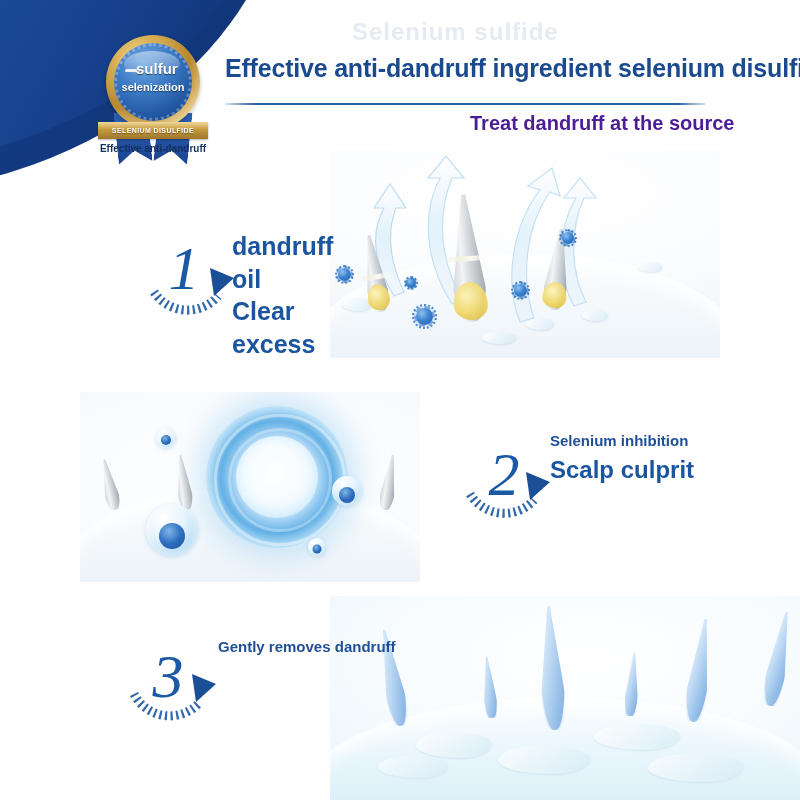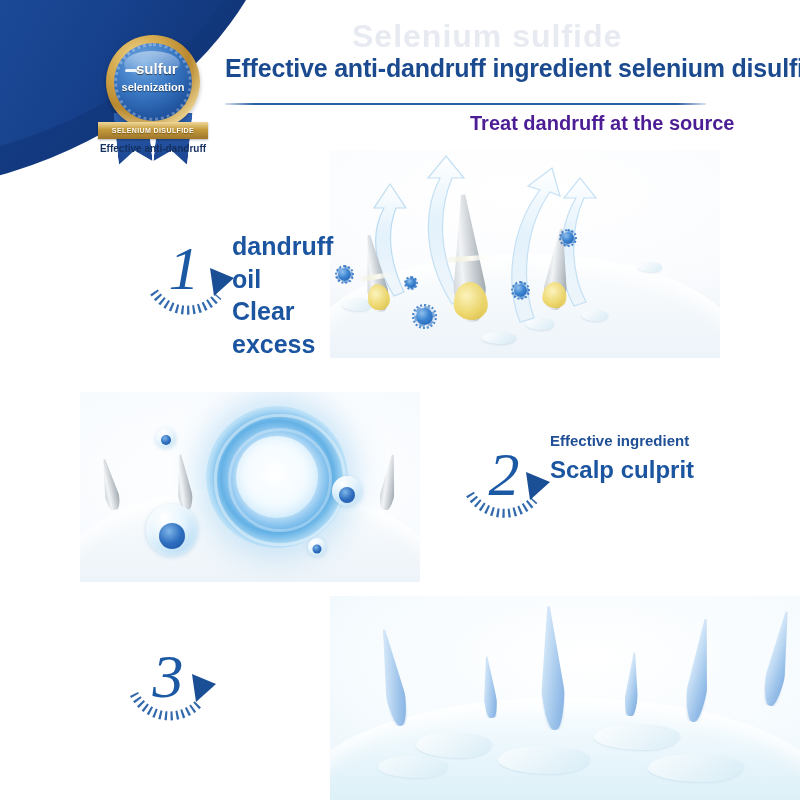--- a/index.html
+++ b/index.html
@@ -15,21 +15,21 @@
   .corner-swoosh{position:absolute;left:-120px;top:-150px;width:420px;height:330px;
     background:linear-gradient(135deg,#1d4f9e 0%,#143d86 45%,#0e2f6d 100%);
     border-bottom-right-radius:100% 100%;
     transform:rotate(-4deg);
   }
   .corner-swoosh-inner{position:absolute;left:-140px;top:-170px;width:430px;height:330px;
     background:linear-gradient(120deg,#2559ab 0%,#16408b 60%,#0d2d68 100%);
     border-bottom-right-radius:100% 100%;transform:rotate(-2deg);}
 
   
-  .watermark{position:absolute;left:352px;top:18px;font-size:32px;font-weight:bold;
+  .watermark{position:absolute;left:352px;top:18px;font-size:24px;font-weight:bold;
     letter-spacing:1px;color:#dfe4ec;opacity:.75;white-space:nowrap;
     font-family:"Liberation Sans",sans-serif;}
 
   
   .header-title{position:absolute;left:225px;top:54px;font-size:25px;font-weight:bold;
     color:#1b4a8f;letter-spacing:-.2px;white-space:nowrap;}
   .header-rule{position:absolute;left:225px;top:103px;width:481px;height:2px;
     background:linear-gradient(90deg,rgba(27,74,143,.15),#2a5fa5 6%,#2a5fa5 94%,rgba(27,74,143,.15));}
   .header-sub{position:absolute;left:470px;top:112px;font-size:20px;font-weight:bold;
     color:#4c1d95;white-space:nowrap;}
@@ -326,30 +326,31 @@
 
   <div class="step" style="left:468px;top:428px;">
     <div class="marker">
       <svg width="92" height="92" viewBox="0 0 92 92">
         <path d="M2 66 A40 40 0 0 0 66 72" fill="none" stroke="#1c59a4" stroke-width="9" stroke-linecap="butt" stroke-dasharray="2.2 3.4" opacity=".9"></path>
         <polygon points="58,44 82,54 62,72" fill="#1a4f96"></polygon>
       </svg>
       <div class="num">2</div>
     </div>
     <div class="step-texts" style="left:82px;top:4px;">
-      <div class="step-small">Effective ingredient</div>
+      <div class="step-small">Selenium inhibition</div>
       <div class="step-big" style="margin-top:5px;text-align:right;">Scalp culprit</div>
     </div>
   </div>
 
   <div class="step" style="left:132px;top:630px;">
     <div class="marker">
       <svg width="92" height="92" viewBox="0 0 92 92">
         <path d="M2 64 A40 40 0 0 0 68 72" fill="none" stroke="#1c59a4" stroke-width="9" stroke-linecap="butt" stroke-dasharray="2.2 3.4" opacity=".9"></path>
         <polygon points="60,44 84,54 64,72" fill="#1a4f96"></polygon>
       </svg>
       <div class="num">3</div>
     </div>
     <div class="step-texts" style="left:86px;top:8px;">
+      <div class="step-small">Gently removes dandruff</div>
     </div>
   </div>
 
 </div>
 
 </body></html>

